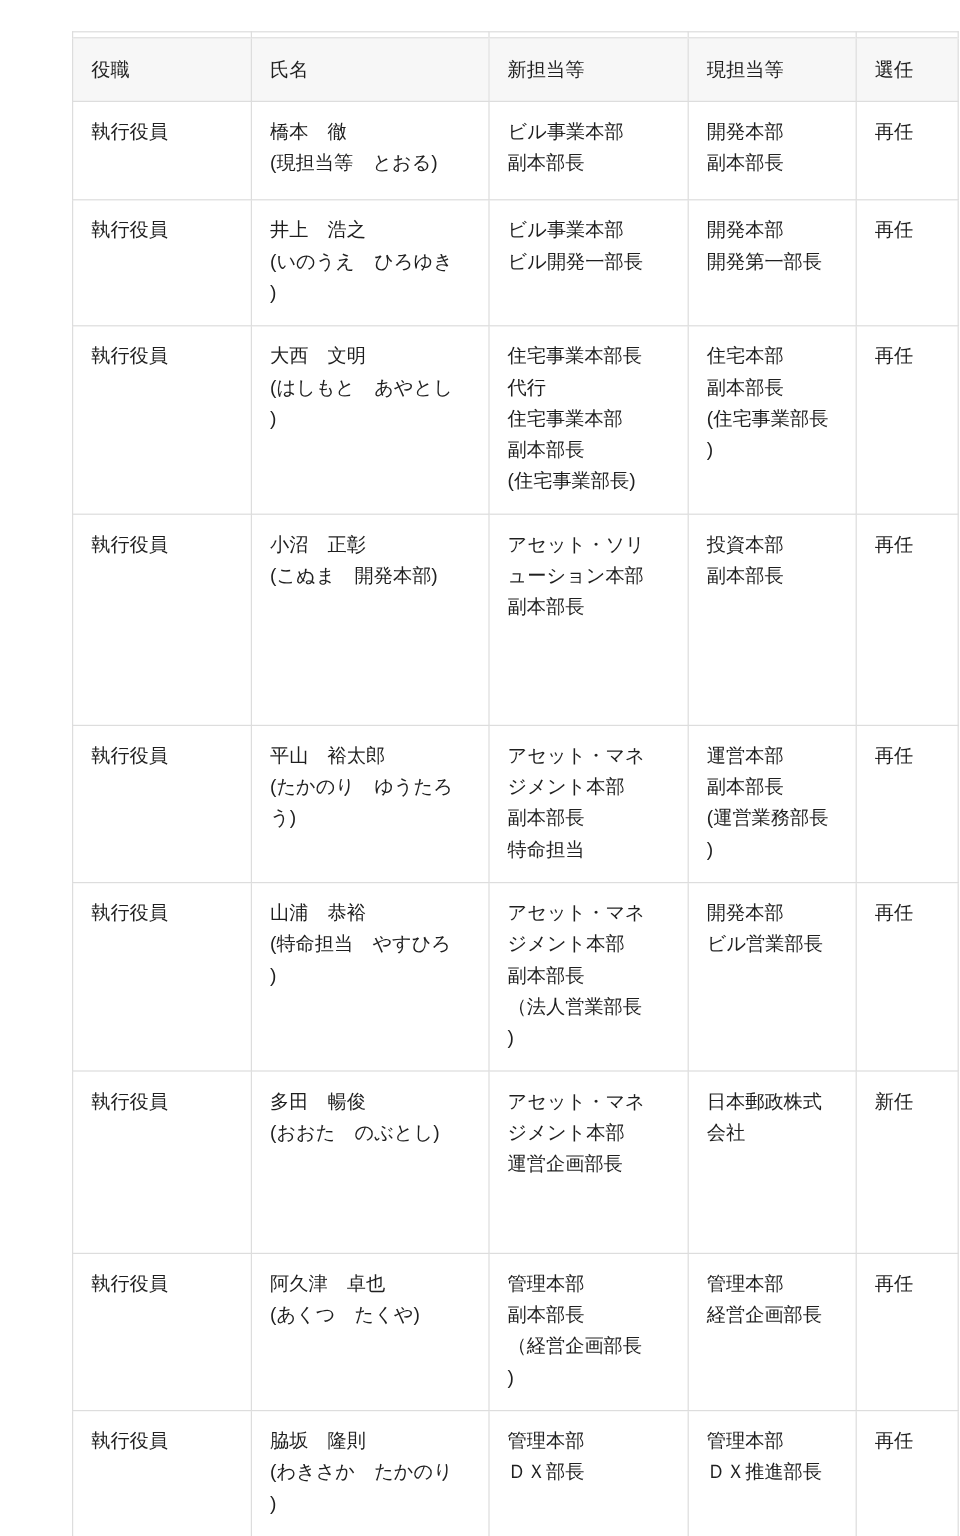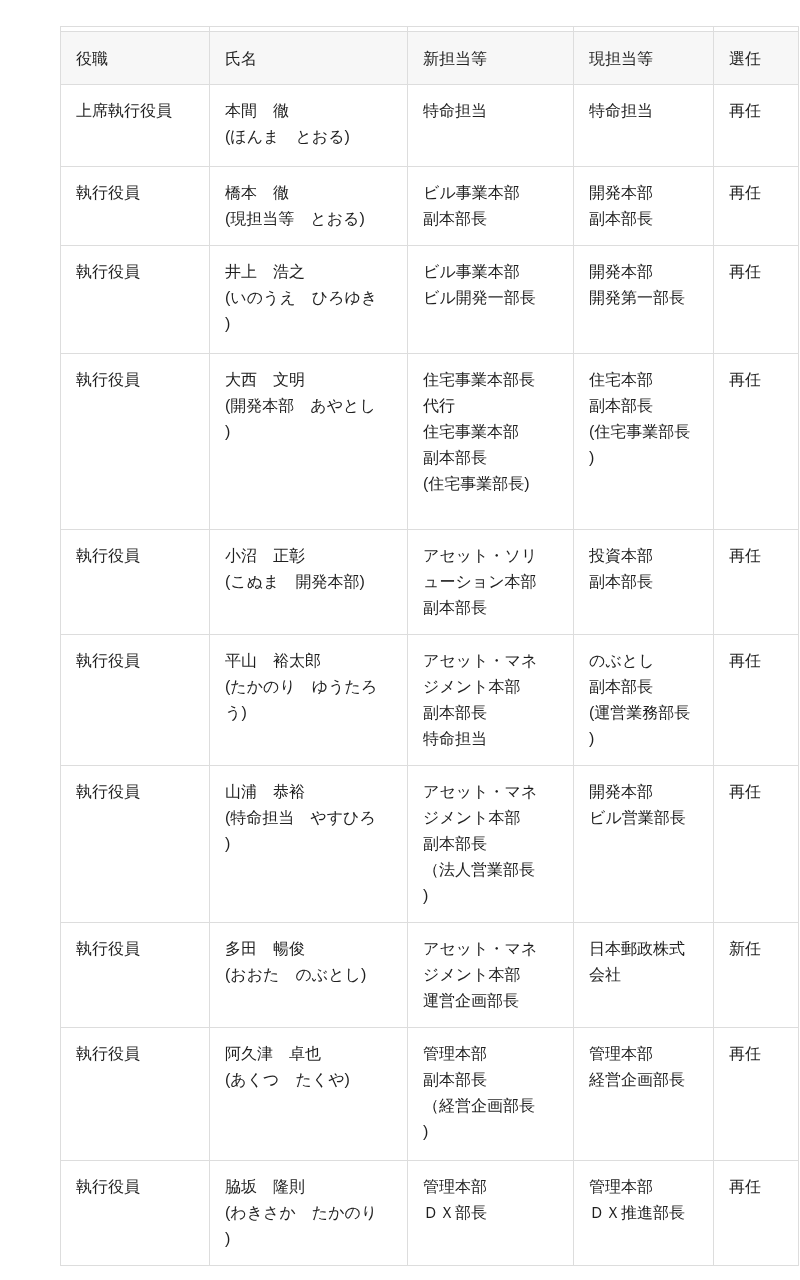--- a/index.html
+++ b/index.html
@@ -89,28 +89,20 @@
       <tr class="header-row">
         <th>役職</th>
         <th>氏名</th>
         <th>新担当等</th>
         <th>現担当等</th>
         <th>選任</th>
       </tr>
     </thead>
     <tbody>
       <tr>
-        <td>上席執行役員</td>
-        <td>本間　徹
-(ほんま　とおる)</td>
-        <td>特命担当</td>
-        <td>特命担当</td>
-        <td>再任</td>
-      </tr>
-      <tr>
         <td>執行役員</td>
         <td>橋本　徹
 (現担当等　とおる)</td>
         <td>ビル事業本部
 副本部長</td>
         <td>開発本部
 副本部長</td>
         <td>再任</td>
       </tr>
       <tr>
@@ -120,21 +112,21 @@
 )</td>
         <td>ビル事業本部
 ビル開発一部長</td>
         <td>開発本部
 開発第一部長</td>
         <td>再任</td>
       </tr>
       <tr>
         <td>執行役員</td>
         <td>大西　文明
-(開発本部　あやとし
+(はしもと　あやとし
 )</td>
         <td>住宅事業本部長
 代行
 住宅事業本部
 副本部長
 (住宅事業部長)</td>
         <td>住宅本部
 副本部長
 (住宅事業部長
 )</td>
@@ -153,21 +145,21 @@
       </tr>
       <tr>
         <td>執行役員</td>
         <td>平山　裕太郎
 (たかのり　ゆうたろ
 う)</td>
         <td>アセット・マネ
 ジメント本部
 副本部長
 特命担当</td>
-        <td>のぶとし
+        <td>運営本部
 副本部長
 (運営業務部長
 )</td>
         <td>再任</td>
       </tr>
       <tr>
         <td>執行役員</td>
         <td>山浦　恭裕
 (特命担当　やすひろ
 )</td>

